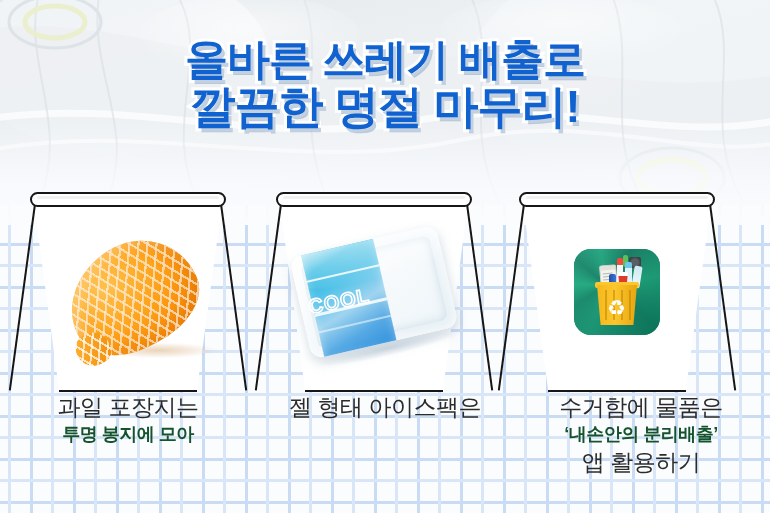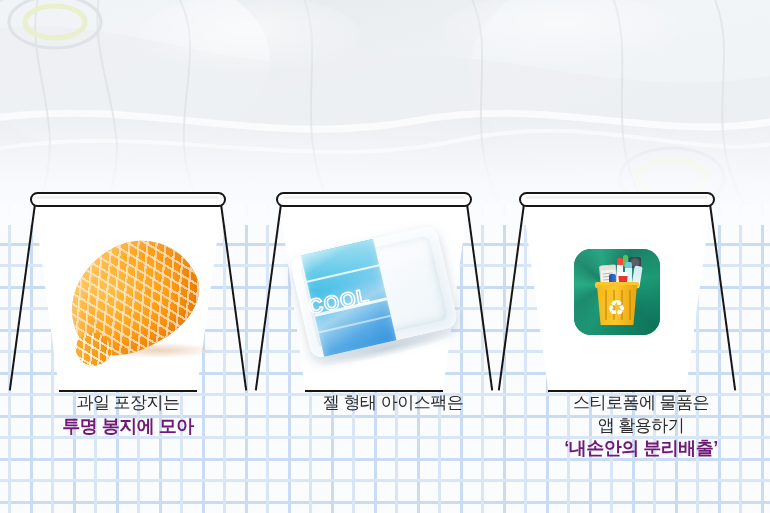--- a/index.html
+++ b/index.html
@@ -204,24 +204,24 @@
   .j-cup{left:44px;top:23px;width:10px;height:15px;
          background:linear-gradient(to bottom,#ffffff 0 4px,#e03a2f 4px 100%);
          clip-path:polygon(0 0,100% 0,85% 100%,15% 100%);}
   .j-tire{left:55px;top:8px;width:12px;height:11px;border-radius:50%;
           background:radial-gradient(circle,#5a5f63 40%,#3b4044 70%);}
   .j-green{left:49px;top:6px;width:5px;height:12px;border-radius:3px;background:#5fbf5a;}
 
   
   .caps{position:absolute;left:0;top:392px;width:770px;z-index:6;}
   .cap{position:absolute;top:0;width:250px;text-align:center;}
-  .cap.c1{left:3px;} .cap.c2{left:268px;} .cap.c3{left:516px;}
+  .cap.c1{left:3px;} .cap.c2{left:260px;} .cap.c3{left:516px;}
   .cap .ln{display:block;line-height:1.33;letter-spacing:-.5px;}
-  .cap .dark{font-size:17px;color:#2b2b2b;}
-  .cap .blue{font-size:18px;color:#701a75;font-weight:bold;}
+  .cap .dark{font-size:23px;color:#2b2b2b;}
+  .cap .blue{font-size:18px;color:#14532d;font-weight:bold;}
 </style>
 </head>
 <body>
 
 <div class="poster">
 
   <div class="bg-plus"></div>
   <div class="bg-photo">
     <svg class="sheen" width="770" height="205" viewBox="0 0 770 205" preserveAspectRatio="none">
       <defs>
@@ -253,20 +253,24 @@
       <ellipse cx="55" cy="22" rx="46" ry="26" fill="none" stroke="#dde3e7" stroke-width="3"></ellipse>
       <ellipse cx="55" cy="22" rx="30" ry="16" fill="none" stroke="#e9f0c9" stroke-width="5" opacity="0.9"></ellipse>
       <ellipse cx="672" cy="178" rx="52" ry="30" fill="none" stroke="#dfe5e9" stroke-width="3"></ellipse>
       <ellipse cx="672" cy="178" rx="34" ry="18" fill="none" stroke="#eef3cf" stroke-width="6" opacity="0.85"></ellipse>
       <ellipse cx="250" cy="35" rx="110" ry="40" fill="url(#hl)" opacity="0.6"></ellipse>
       <ellipse cx="560" cy="30" rx="120" ry="36" fill="url(#hl)" opacity="0.5"></ellipse>
     </svg>
   </div>
   <div class="bg-fade"></div>
 
+  <div class="title-wrap">
+    <span class="tl">올바른 쓰레기 배출로</span>
+    <span class="tl tl2">깔끔한 명절 마무리!</span>
+  </div>
 
   <div class="bins">
 
     <div class="bin b1">
       <div class="rim"></div>
       <div class="body">
           <div class="edge"></div>
         </div>
       <div class="side l"></div>
       <div class="side r"></div>
@@ -345,19 +349,19 @@
 
   <div class="caps">
     <div class="cap c1">
       <span class="ln dark">과일 포장지는</span>
       <span class="ln blue">투명 봉지에 모아</span>
     </div>
     <div class="cap c2">
       <span class="ln dark">젤 형태 아이스팩은</span>
     </div>
     <div class="cap c3">
-      <span class="ln dark">스티로폼에 물품은</span>
+      <span class="ln dark">수거함에 물품은</span>
+      <span class="ln blue">‘내손안의 분리배출’</span>
       <span class="ln dark">앱 활용하기</span>
-      <span class="ln blue">‘내손안의 분리배출’</span>
     </div>
   </div>
 
 </div>
 
 </body></html>

